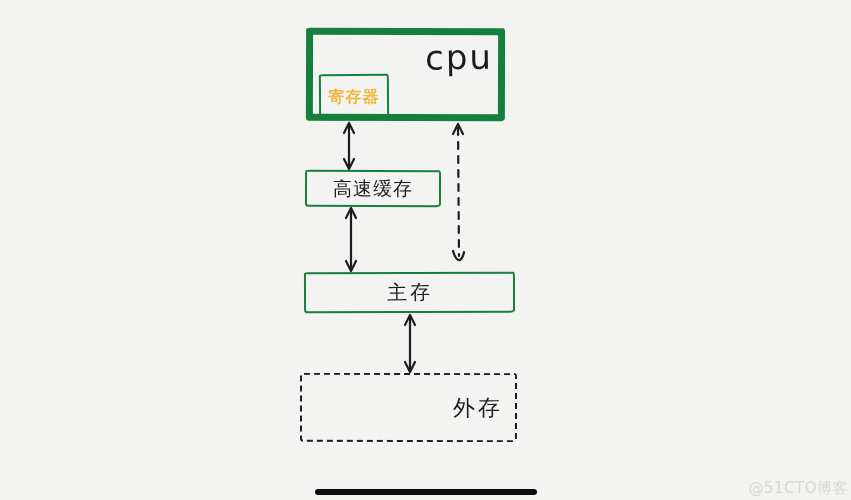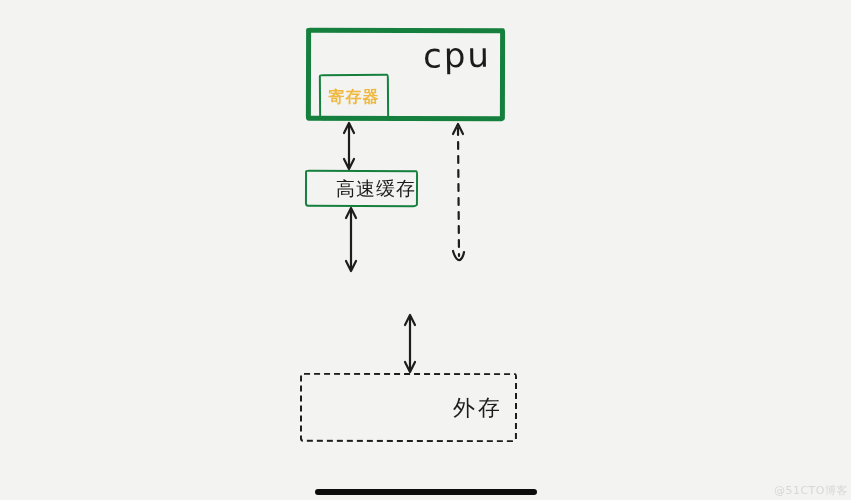--- a/index.html
+++ b/index.html
@@ -6,21 +6,21 @@
   .canvas{
     position:relative;
     width:851px;height:500px;
     background:#f3f3f1;
     overflow:hidden;
     font-family:"DejaVu Sans", sans-serif;
     color:#1c1c1c;
   }
   .box{
     position:absolute;
-    border:5px solid #15803d;
+    border:7px solid #15803d;
     background:transparent;
     box-sizing:border-box;
     display:flex;align-items:center;justify-content:center;
     
     border-radius:4px 2px 5px 3px / 2px 5px 3px 4px;
   }
   .box-cpu{
     left:306px;top:28px;width:199px;height:93px;
     justify-content:flex-start;align-items:flex-start;
     transform:rotate(0.15deg);
@@ -36,24 +36,23 @@
     border-width:2.5px;
     transform:rotate(-0.4deg);
   }
   .register-label{
     font-size:16px;font-weight:bold;
     color:#efb83f;
     letter-spacing:1px;
     white-space:nowrap;
   }
   .box-cache{
-    left:305px;top:170px;width:113px;height:37px;
+    left:305px;top:170px;width:136px;height:37px;
     border-width:2.5px;
     transform:rotate(0.2deg);
-    justify-content:flex-end;
   }
   .cache-label{font-size:19px;letter-spacing:1px;white-space:nowrap;transform:rotate(-0.5deg);}
   .box-main{
     left:304px;top:272px;width:211px;height:41px;
     border-width:2.5px;
     transform:rotate(-0.15deg);
   }
   .main-label{font-size:20px;letter-spacing:3px;white-space:nowrap;transform:rotate(-1deg);}
   .box-external{
     left:300px;top:373px;width:217px;height:69px;
@@ -67,21 +66,21 @@
     pointer-events:none;
   }
   .home-bar{
     position:absolute;
     left:315px;top:489px;width:222px;height:6px;
     background:#0c0c0c;border-radius:3px;
   }
   .watermark{
     position:absolute;
     right:3px;bottom:2px;
-    font-size:11px;
+    font-size:15px;
     color:rgba(90,90,90,0.18);
     letter-spacing:0.5px;
     text-align:center;
   }
 </style>
 </head>
 <body>
 
 <div class="canvas">
 
@@ -90,20 +89,23 @@
   </div>
 
   <div class="box box-register">
     <span class="register-label">寄存器</span>
   </div>
 
   <div class="box box-cache">
     <span class="cache-label">高速缓存</span>
   </div>
 
+  <div class="box box-main">
+    <span class="main-label">主存</span>
+  </div>
 
   <div class="box box-external">
     <span class="external-label">外存</span>
   </div>
 
   <svg class="arrows" width="851" height="500" viewBox="0 0 851 500">
 
     <g stroke="#1d1d1d" stroke-width="2.2" fill="none" stroke-linecap="round" stroke-linejoin="round">
       <line x1="349" y1="125" x2="349" y2="167"></line>
       <path d="M344 133 L349 123 L354 133"></path>

